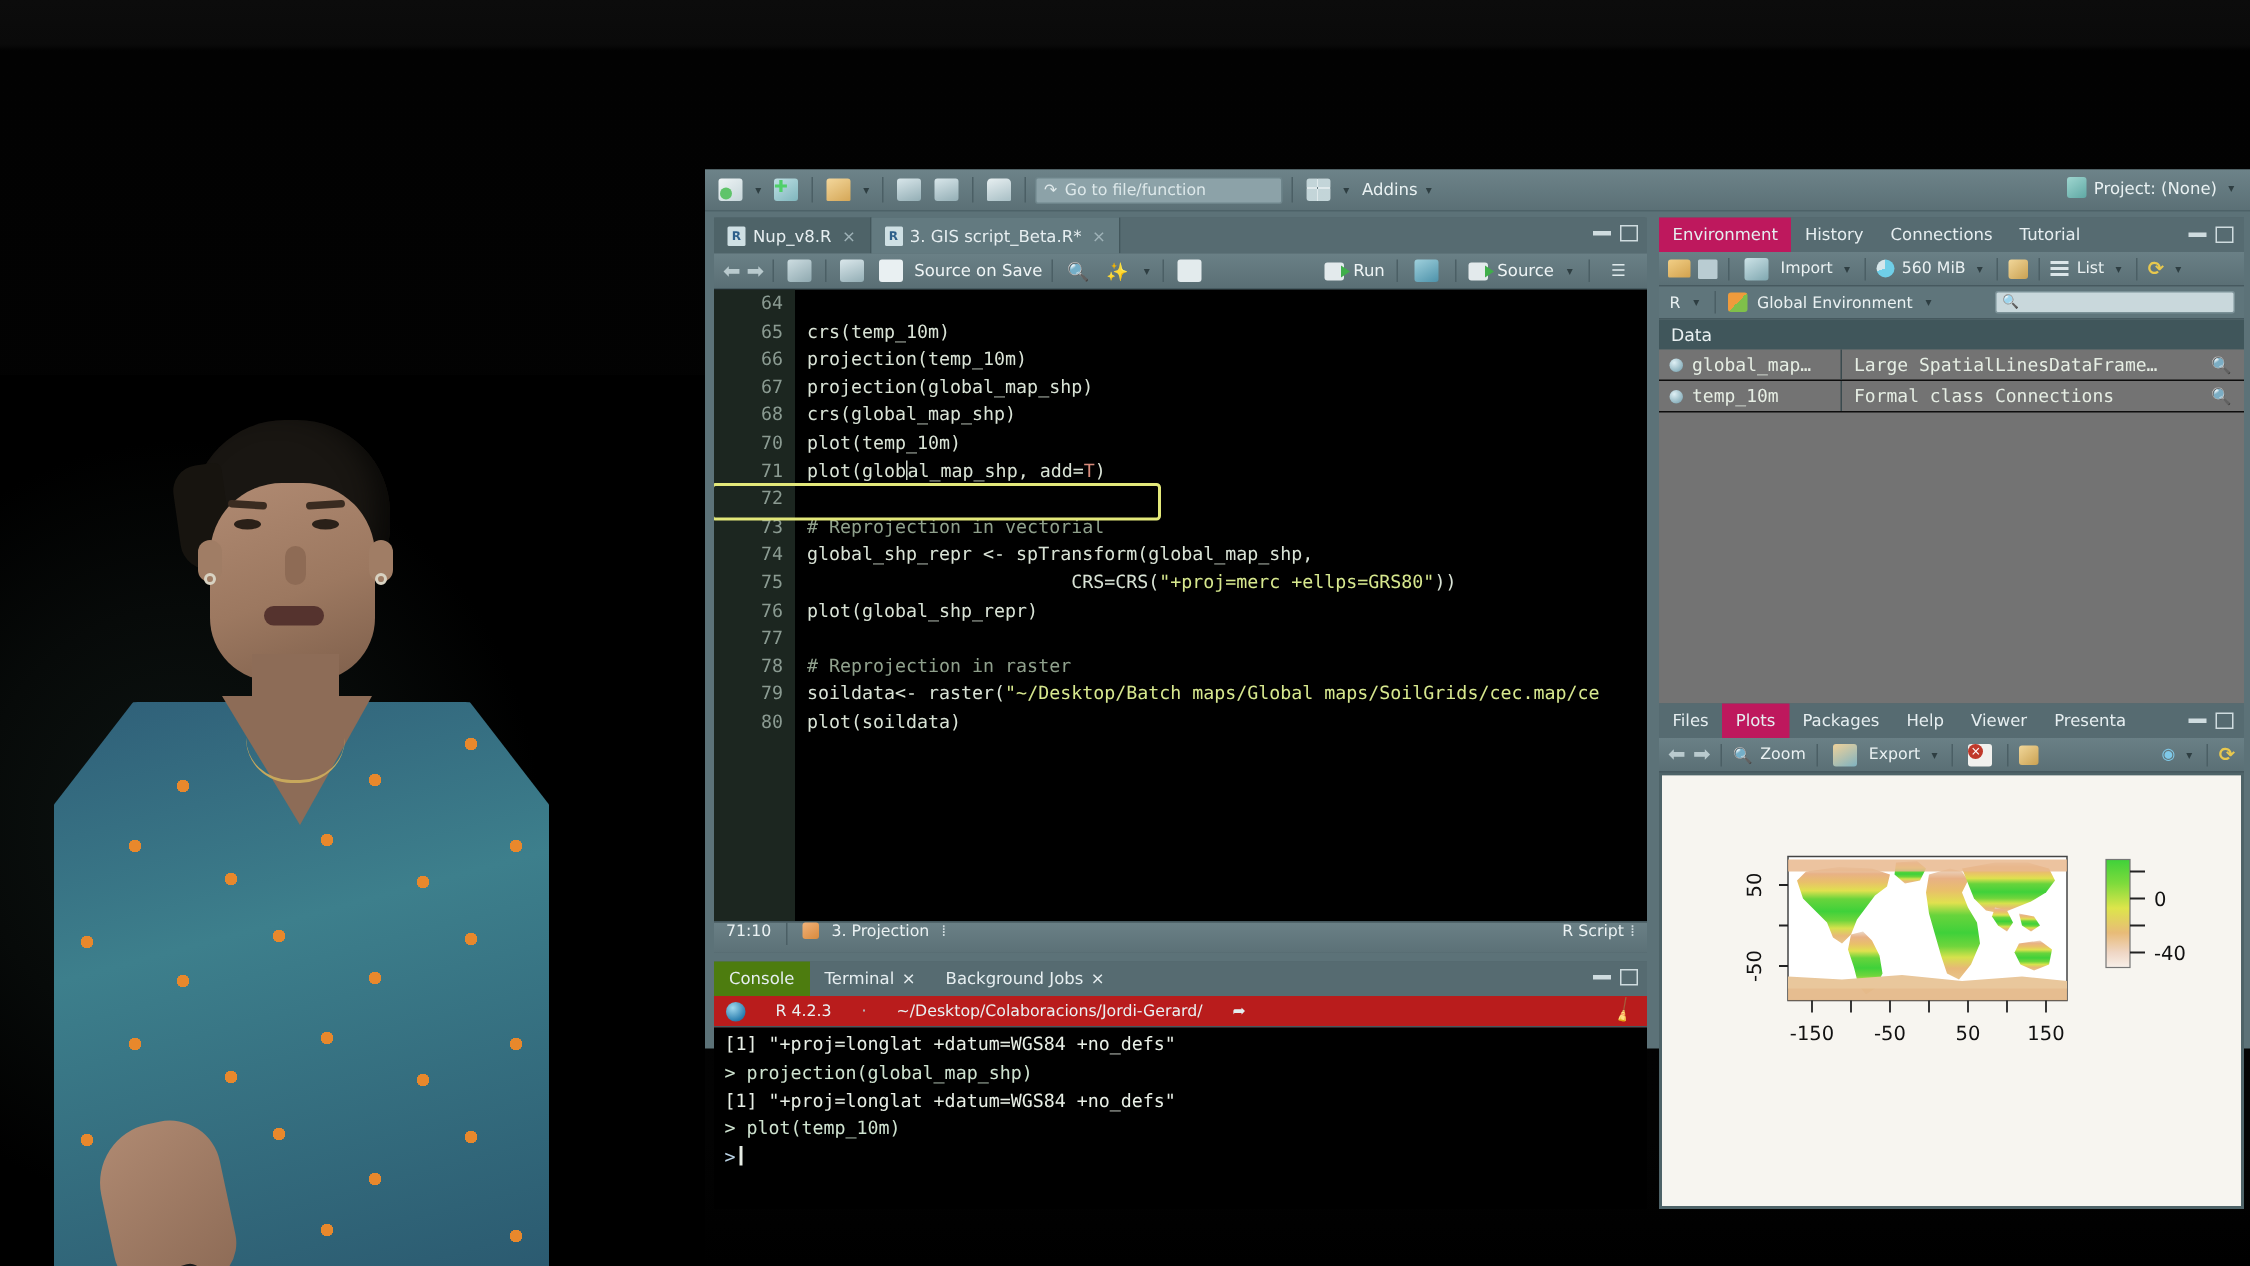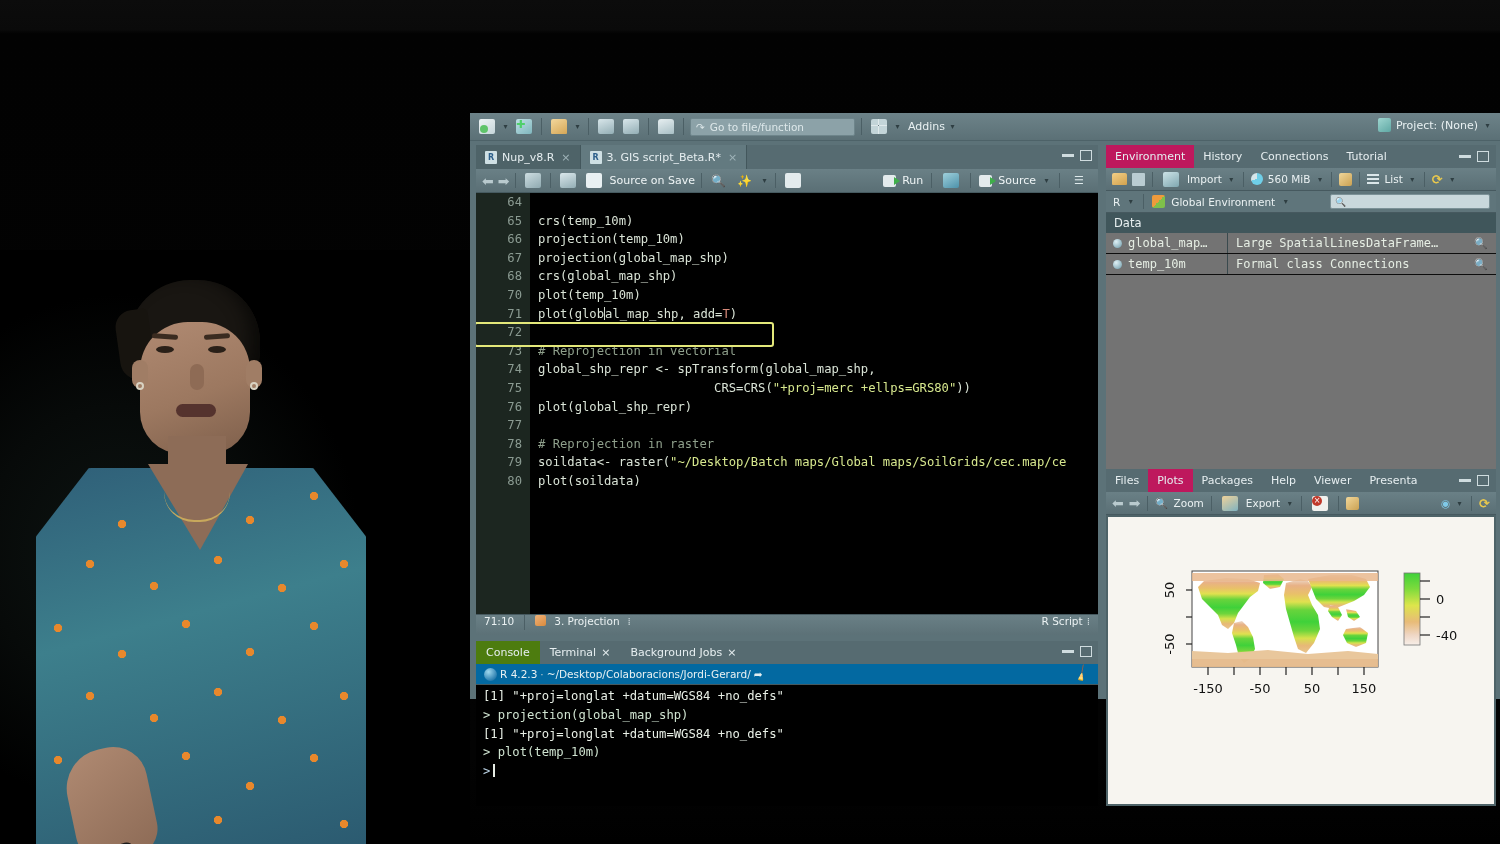--- a/index.html
+++ b/index.html
@@ -195,21 +195,21 @@
 
   
   .pane-console {
     position:absolute; left:6px; top:528px; width:622px; height:165px;
     background:#4e6368;
   }
   .cons-tabs { height:23px; display:flex; align-items:stretch; background:#566b71; position:relative; }
   .cons-tab { display:flex; align-items:center; gap:5px; padding:0 10px; font-size:11px; color:#e6eef0; }
   .cons-tab.active { background:#4d7c0f; }
   .cons-path {
-    height:21px; background:#0369a1; display:flex; align-items:center; gap:3px; padding:0 8px;
+    height:21px; background:#b91c1c; display:flex; align-items:center; gap:20px; padding:0 8px;
     font-size:10.5px; color:#e9f1f2; position:relative; border-bottom:1px solid #46595f;
   }
   .rball { width:13px; height:13px; border-radius:50%;
     background: radial-gradient(circle at 35% 30%, #9fd8ee, #2b7fb0 70%, #1b5b82);}
   .cons-body {
     position:absolute; left:0; top:44px; width:622px; height:121px; background:#000;
     font-family:"DejaVu Sans Mono", monospace; font-size:12.2px; line-height:18.8px;
     padding:2px 6px 0 7px; color:#e4ece2; overflow:hidden;
   }
   .cons-body .prompt { color:#bcd4e6; }

